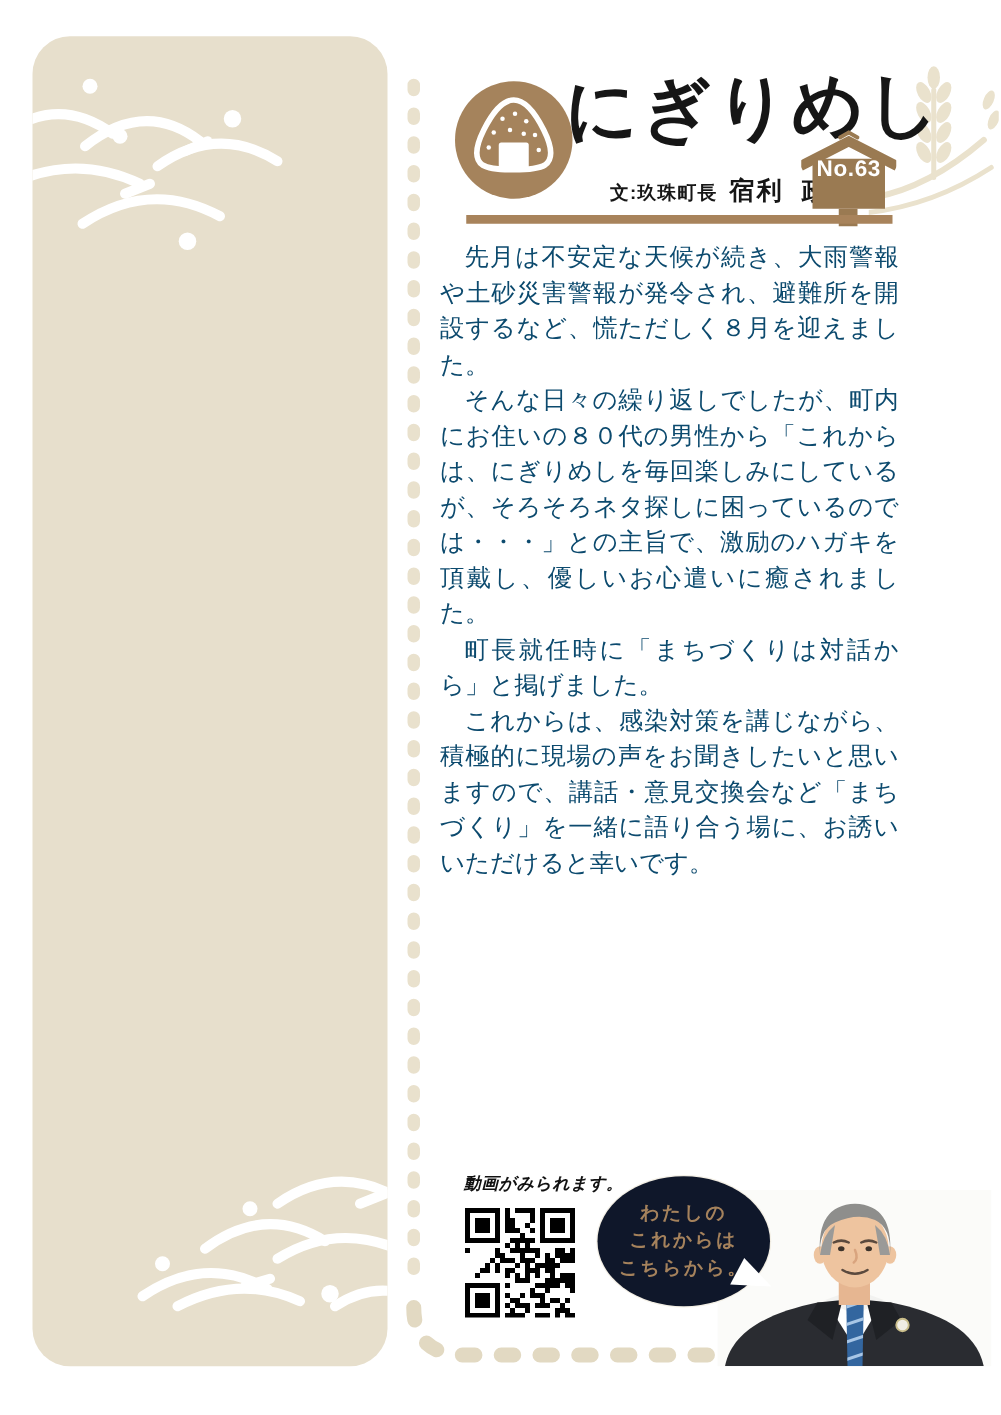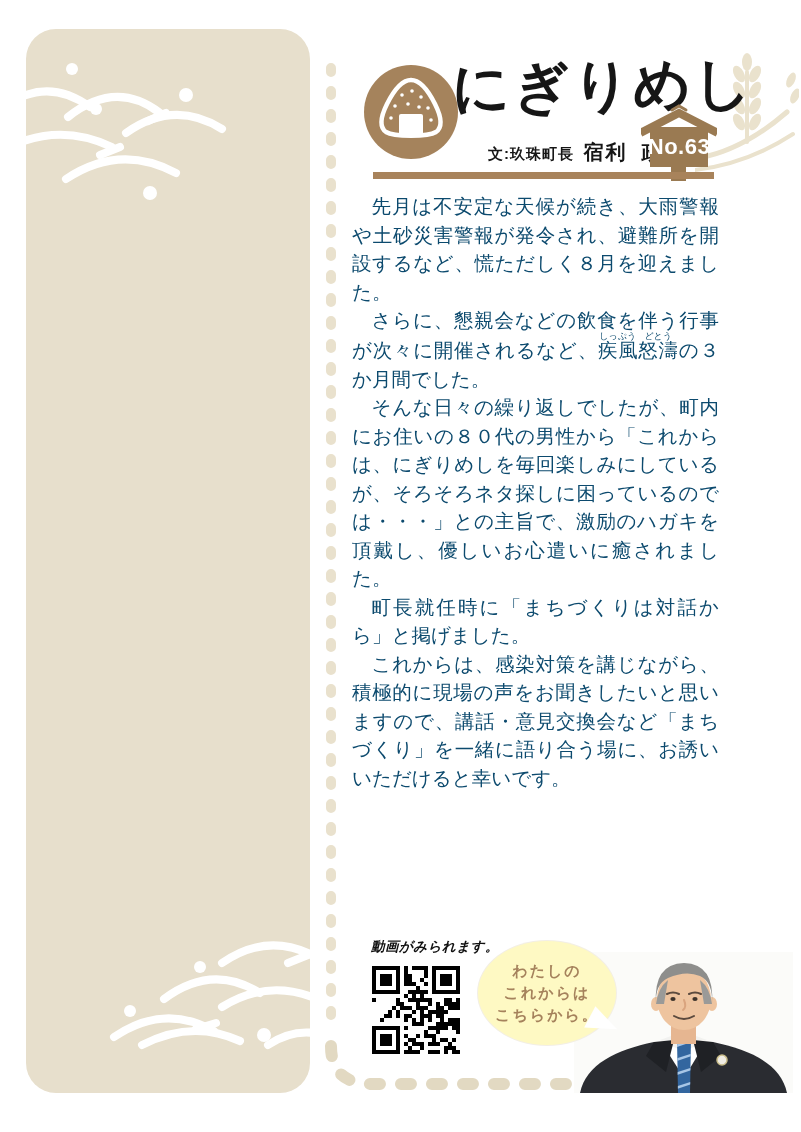--- a/index.html
+++ b/index.html
@@ -22,44 +22,44 @@
     position:absolute;left:452px;top:48px;width:300px;margin:0;
     font-size:57px;font-weight:bold;letter-spacing:2px;color:#161616;
     font-family:"Liberation Sans",sans-serif;transform:rotate(-1deg);
     white-space:nowrap;
   }
   .byline{position:absolute;left:456px;top:139px;white-space:nowrap;color:#161616;}
   .byline .prefix{font-size:15px;font-weight:bold;letter-spacing:1px;margin-left:32px;}
   .byline .name{font-size:20px;font-weight:bold;letter-spacing:2px;margin-left:5px;font-family:Liberation Mono, monospace;}
   .badge{position:absolute;left:641px;top:103px;width:76px;height:80px;}
   .badge .label{
-    position:absolute;left:9px;top:24px;width:58px;height:40px;
+    position:absolute;left:9px;top:12px;width:58px;height:40px;
     display:flex;align-items:center;justify-content:center;
-    color:#ffffff;font-size:22px;font-weight:bold;letter-spacing:.5px;
+    color:#ffffff;font-size:18px;font-weight:bold;letter-spacing:.5px;
   }
   .wheat{position:absolute;left:695px;top:50px;z-index:0;}
   .header-bar{position:absolute;left:373px;top:172px;width:341px;height:7px;background:#a8835b;}
   
   .article{
     position:absolute;left:352px;top:193px;width:367px;color:#0c4a6e;
     font-family:"Liberation Serif","DejaVu Serif",serif;
   }
   .article p{
     margin:0;font-size:19.5px;line-height:28.5px;text-align:justify;
     text-indent:19.5px;
   }
   ruby{ruby-align:center;}
   rt{font-size:9px;line-height:1;font-family:"Liberation Serif",serif;}
   
   .video-label{position:absolute;left:371px;top:938px;font-size:13.5px;font-weight:bold;color:#111;letter-spacing:.5px;font-style:italic;}
   .qr{position:absolute;left:372px;top:966px;width:88px;height:88px;}
   .photo{position:absolute;left:574px;top:952px;width:219px;height:141px;overflow:hidden;background:#fcfcfb;z-index:2;}
   .bubble{
     position:absolute;left:478px;top:941px;width:138px;height:104px;z-index:3;
-    background:#fef9c3;border-radius:50%;box-shadow:0 0 0 1px #f3efe5;
+    background:#0f172a;border-radius:50%;box-shadow:0 0 0 1px #f3efe5;
     display:flex;flex-direction:column;align-items:center;justify-content:center;
     text-align:center;color:#a5825c;font-weight:bold;font-size:15px;
     line-height:1.45;letter-spacing:2px;
   }
   .bubble-tail{
     position:absolute;left:588px;top:1012px;width:0;height:0;z-index:3;
     border-top:10px solid transparent;border-bottom:14px solid transparent;
     border-left:30px solid #ffffff;transform:rotate(28deg);
   }
 </style>
@@ -161,21 +161,20 @@
     <rect x="9" y="24" width="58" height="40" fill="#9a7a52"></rect>
     <rect x="30" y="64" width="15" height="14" fill="#9a7a52"></rect>
   </svg>
   <span class="label">No.63</span>
 </div>
 
 <div class="header-bar"></div>
 
 <div class="article">
     <p>先月は不安定な天候が続き、大雨警報や土砂災害警報が発令され、避難所を開設するなど、慌ただしく８月を迎えました。</p>
-    <p>さらに、懇親会などの飲食を伴う行事が次々に開催されるなど、<ruby>疾風<rt>しっぷう</rt></ruby><ruby>怒濤<rt>どとう</rt></ruby>の３か月間でした。</p>
     <p>そんな日々の繰り返しでしたが、町内にお住いの８０代の男性から「これからは、にぎりめしを毎回楽しみにしているが、そろそろネタ探しに困っているのでは・・・」との主旨で、激励のハガキを頂戴し、優しいお心遣いに癒されました。</p>
     <p>町長就任時に「まちづくりは対話から」と掲げました。</p>
     <p>これからは、感染対策を講じながら、積極的に現場の声をお聞きしたいと思いますので、講話・意見交換会など「まちづくり」を一緒に語り合う場に、お誘いいただけると幸いです。</p>
   </div>
 
 <div class="video-label">動画がみられます。</div>
 
 <svg class="qr" id="qr" width="88" height="88" viewBox="0 0 88 88" shape-rendering="crispEdges">
   <rect width="88" height="88" fill="#ffffff"></rect>
 <rect x="32" y="0" width="4" height="4" fill="#000"></rect>

